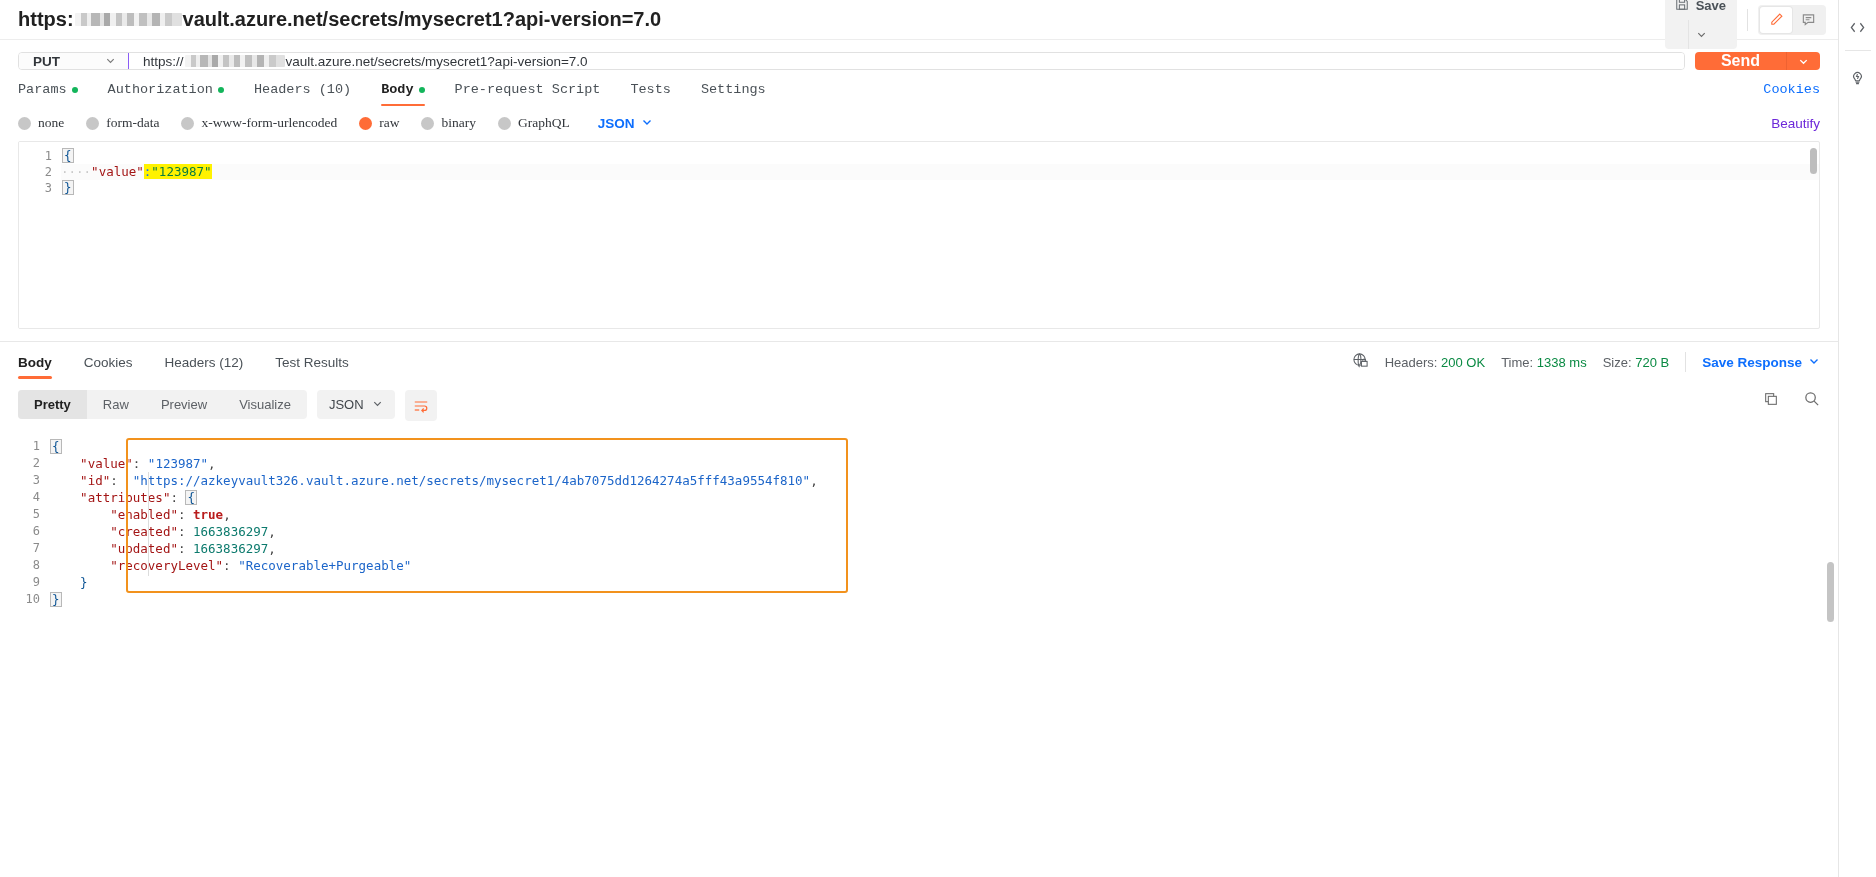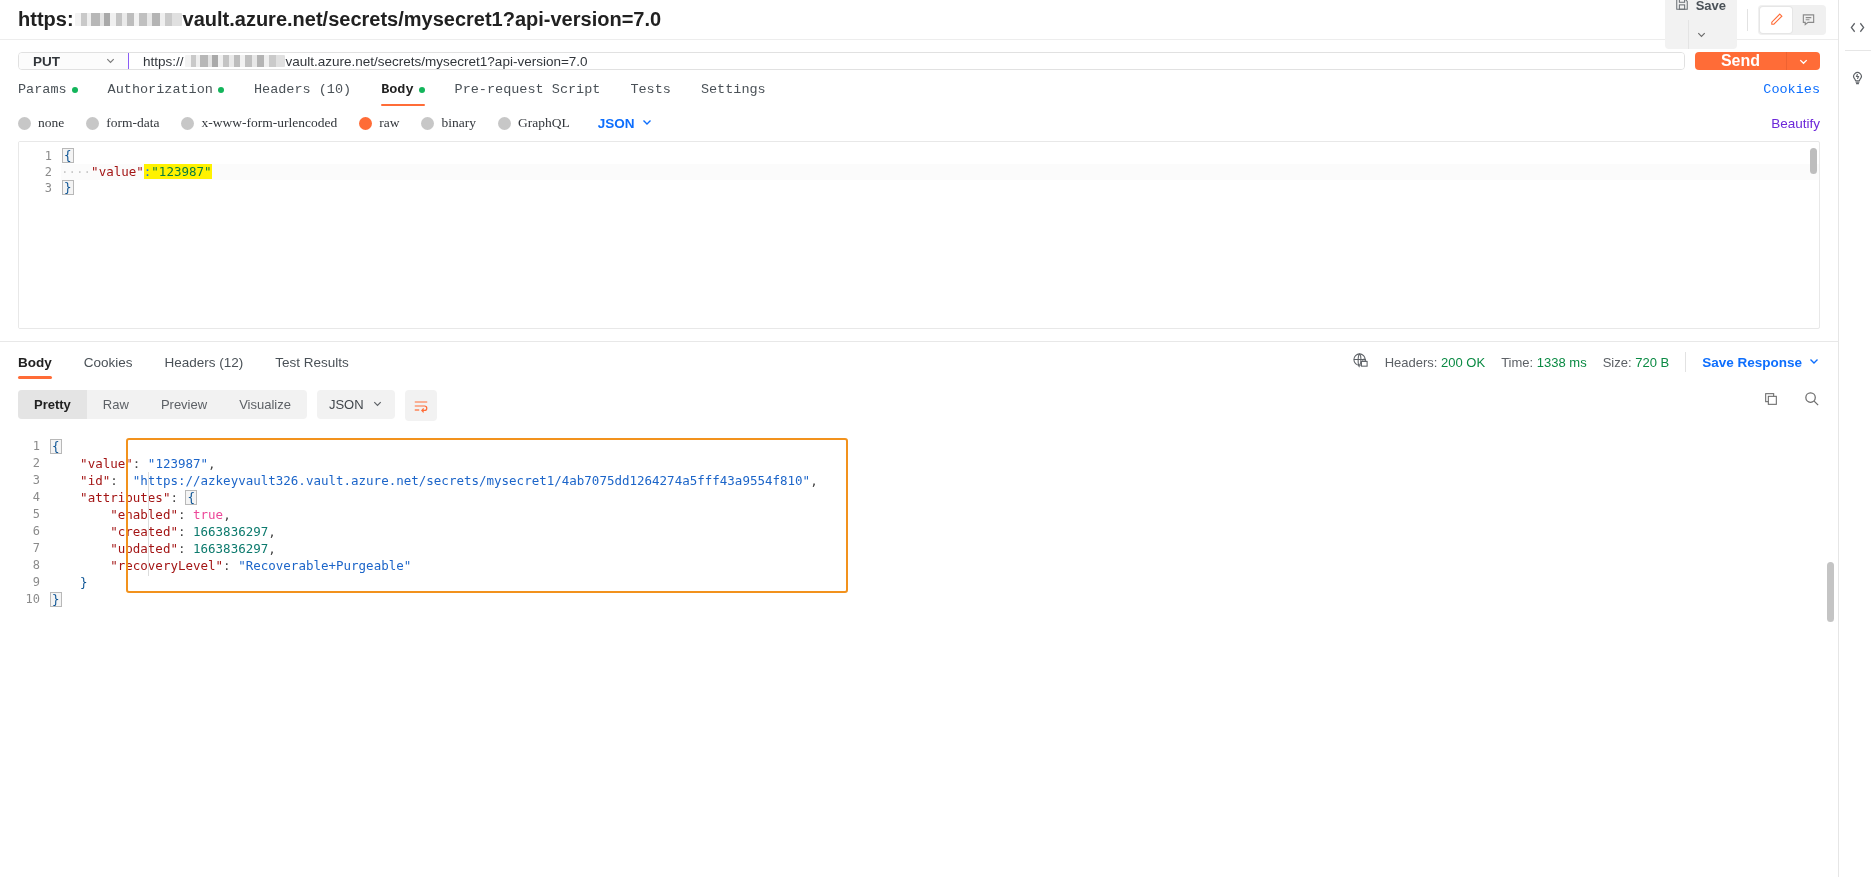--- a/index.html
+++ b/index.html
@@ -225,21 +225,21 @@
   }
   .resp-gutter div { height: 17px; line-height: 17px; padding-right: 10px; }
   .resp-code {
     flex: 1; font-family: "DejaVu Sans Mono", monospace; font-size: 12.5px;
     padding-top: 2px; position: relative;
   }
   .rline { height: 17px; line-height: 17px; white-space: pre; }
   .r-key { color: #a31515; }
   .r-str { color: #1c65c9; }
   .r-num { color: #0c7a6d; }
-  .r-bool { color: #ec4899; font-weight: 400; }
+  .r-bool { color: #b91c1c; font-weight: 700; }
   .r-punc { color: #444; }
   .r-link { color: #1c65c9; cursor: pointer; }
   .r-brace { color: #0b5394; }
   .annot-box {
     position: absolute; left: 76px; top: 2px; width: 722px; height: 155px;
     border: 2.5px solid #f2921d; border-radius: 3px; pointer-events: none;
   }
   .fold-box {
     display: inline-block; border: 1px solid #b8b8b8; background: #f4f4f4;
     color: #0b5394; line-height: 13px; padding: 0 1px;

